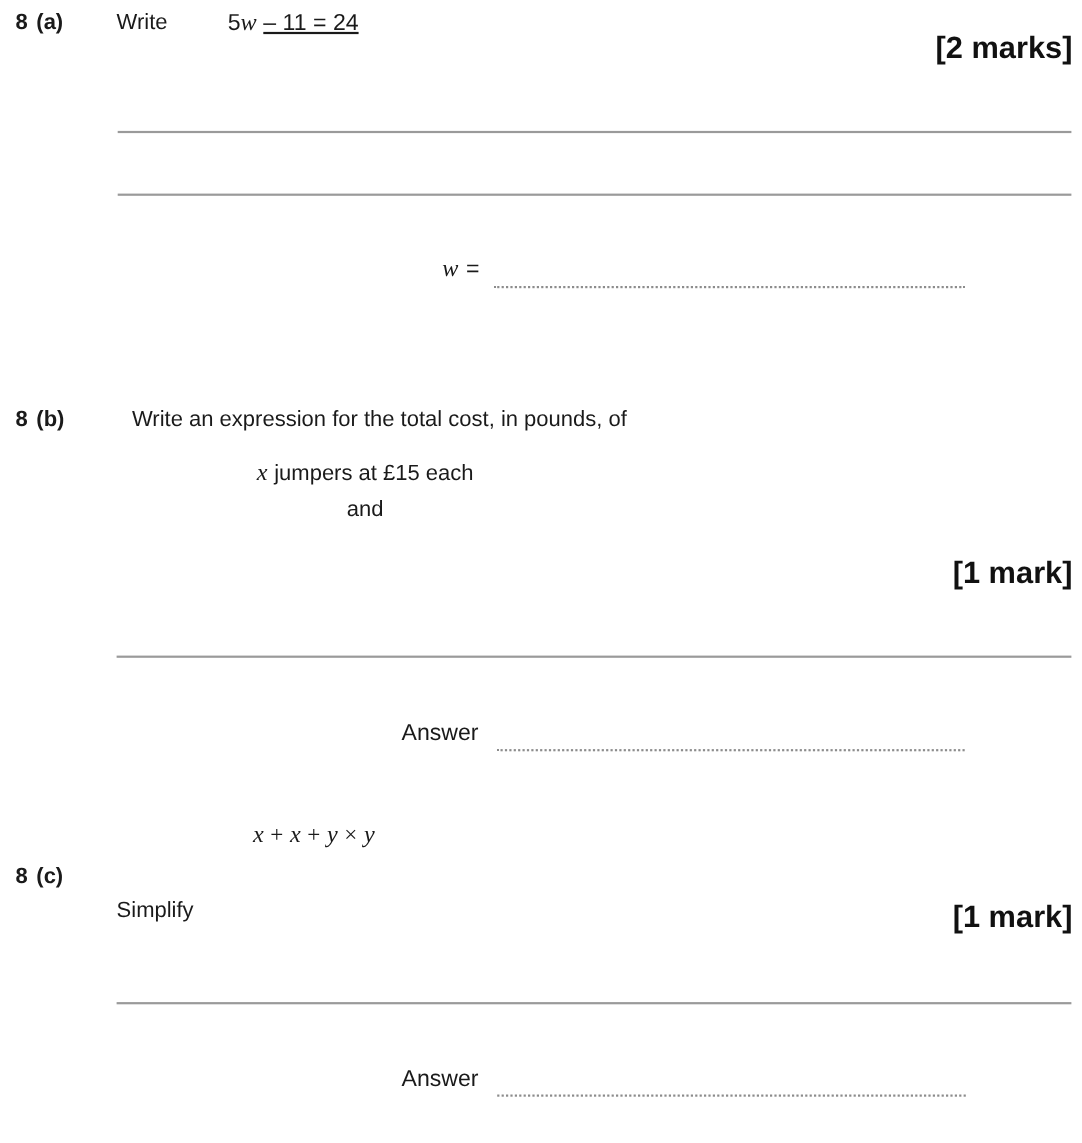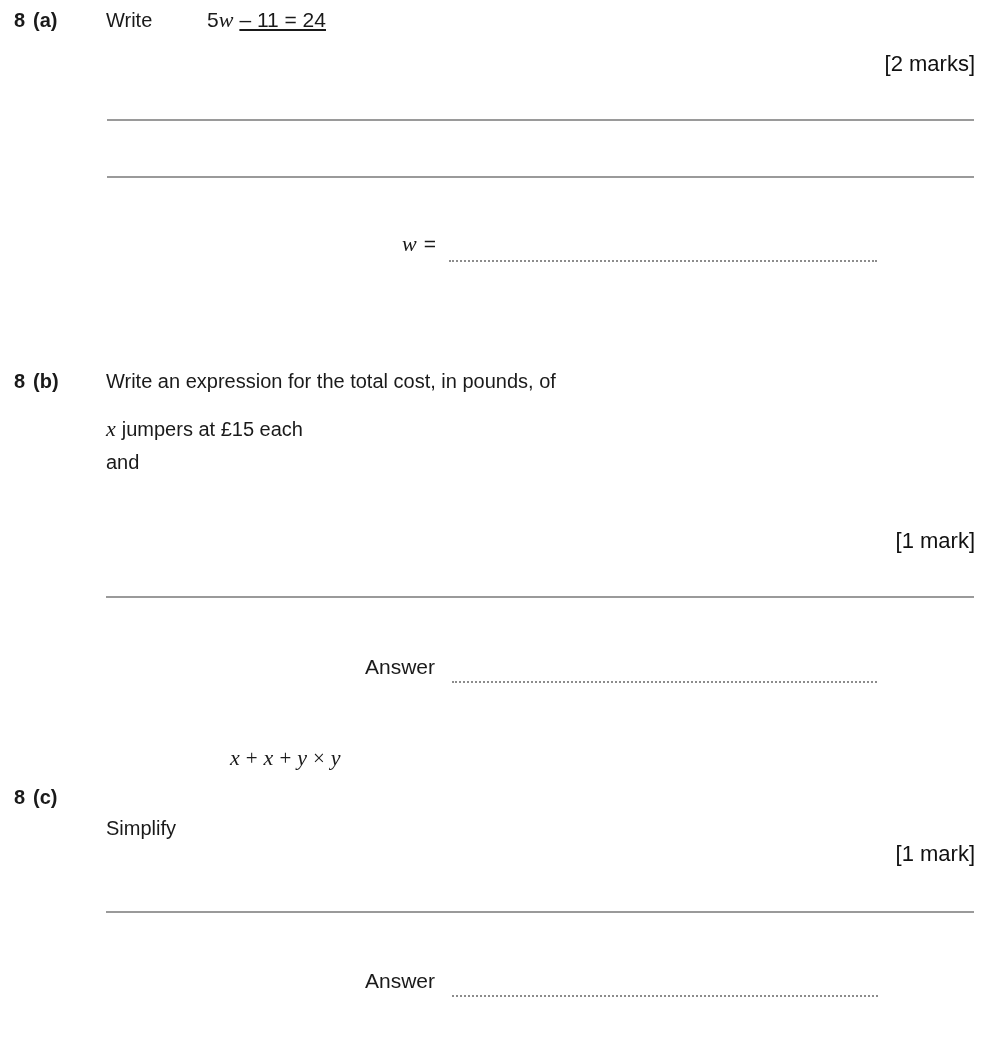--- a/index.html
+++ b/index.html
@@ -17,24 +17,23 @@
     overflow: hidden;
   }
   .t {
     position: absolute;
     font-size: 20px;
     line-height: 24px;
     white-space: nowrap;
   }
   .bold { font-weight: bold; }
   .marks {
-    font-size: 22px;
-    font-weight: normal;
+    font-size: 28px;
+    font-weight: bold;
     color: #111111;
-    margin-top: 20px;
   }
   
   .mvar {
     font-family: "Liberation Serif", serif;
     font-style: italic;
     font-size: 22px;
   }
   .mnum {
     font-family: "Liberation Sans", sans-serif;
     font-size: 21px;
@@ -62,21 +61,21 @@
     position: absolute;
     height: 0;
     border-top: 2px dotted #8c8c8c;
   }
   
   .items-block {
     position: absolute;
     left: 106px;
     top: 413px;
     width: 452px;
-    text-align: left;
+    text-align: center;
     font-size: 20px;
     line-height: 32.5px;
   }
 </style>
 </head>
 <body>
 
 <main class="page">
 
   <span class="t bold" style="left:14px; top:8px">8</span>
@@ -89,21 +88,21 @@
 
   <div class="rule" style="left:107px; top:119px; width:867px"></div>
   <div class="rule" style="left:107px; top:176px; width:867px"></div>
 
   <span class="t" style="left:402px; top:232px"><span class="mvar">w</span><span class="eqsign">=</span></span>
 
   <div class="ansline" style="left:449px; top:260px; width:428px"></div>
 
   <span class="t bold" style="left:14px; top:369px">8</span>
   <span class="t bold" style="left:33px; top:369px">(b)</span>
-  <span class="t" style="left:106px; top:369px">Write an expression for the total cost, in pounds, of</span>
+  <span class="t" style="left:120px; top:369px">Write an expression for the total cost, in pounds, of</span>
 
   <div class="items-block">
     <div><span class="mvar gap-r">x</span><span>jumpers at £15 each</span></div>
     <div>and</div>
   </div>
 
   <span class="t marks" style="right:9px; top:509px">[1 mark]</span>
 
   <div class="rule" style="left:106px; top:596px; width:868px"></div>
 

